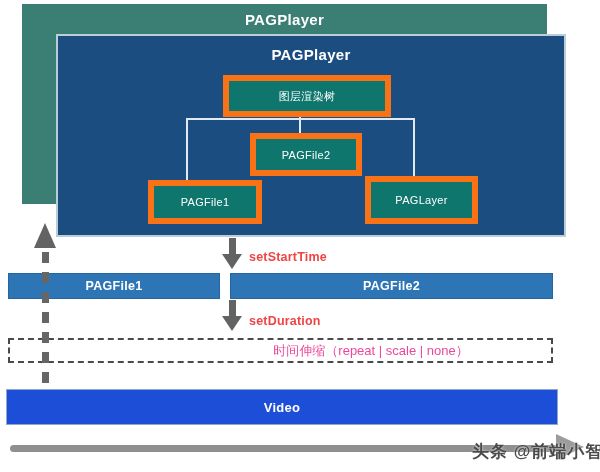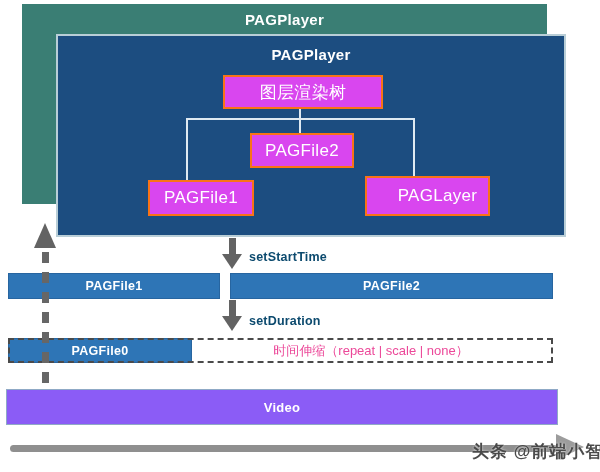--- a/index.html
+++ b/index.html
@@ -10,57 +10,57 @@
   
   .surface { position:absolute; left:22px; top:4px; width:525px; height:200px; background:#3A7E74; }
   .surface-title { position:absolute; left:0; right:0; top:7px; text-align:center;
     color:#fff; font-size:15px; font-weight:600; letter-spacing:.3px; }
   .player { position:absolute; left:56px; top:34px; width:506px; height:199px;
     background:#1C4D80; border:2px solid #B9CEd7; }
   .player-title { position:absolute; left:56px; top:46px; width:510px; text-align:center;
     color:#fff; font-size:15px; font-weight:600; letter-spacing:.3px; }
   
   .tline { position:absolute; background:#DFEAF2; }
-  .node { position:absolute; background:#d946ef; border:2px solid #f97316; color:#fff;
-    display:flex; align-items:center; justify-content:center; font-size:17px; letter-spacing:.3px; }
+  .node { position:absolute; background:#0f766e; border:6px solid #f97316; color:#fff;
+    display:flex; align-items:center; justify-content:center; font-size:11px; letter-spacing:.3px; }
   .node-root  { left:223px; top:75px;  width:156px; height:30px; }
   .node-file2 { left:250px; top:133px; width:100px; height:31px; }
   .node-file1 { left:148px; top:180px; width:102px; height:32px; }
-  .node-layer { left:365px; top:176px; width:101px; height:36px;padding-left:20px; }
+  .node-layer { left:365px; top:176px; width:101px; height:36px; }
   
   .up-arrow { position:absolute; left:34px; top:223px; width:0; height:0;
     border-left:11px solid transparent; border-right:11px solid transparent;
     border-bottom:25px solid #636363; z-index:5; }
   .dash-line { position:absolute; left:42px; top:252px; width:7px; height:133px; z-index:5;
     background:repeating-linear-gradient(to bottom,#666 0,#666 11px,transparent 11px,transparent 20px); }
   
   .arrow-shaft { position:absolute; width:7px; background:#636363; }
   .arrow-head  { position:absolute; width:0; height:0;
     border-left:10px solid transparent; border-right:10px solid transparent;
     border-top:15px solid #636363; }
   .shaft1 { left:229px; top:238px; height:17px; }
   .head1  { left:222px; top:254px; }
   .shaft2 { left:229px; top:300px; height:17px; }
   .head2  { left:222px; top:316px; }
-  .action-label { position:absolute; font-size:12.5px; font-weight:bold; color:#0c4a6e; letter-spacing:.2px; }
+  .action-label { position:absolute; font-size:12.5px; font-weight:bold; color:#ef4444; letter-spacing:.2px; }
   .label1 { left:249px; top:250px; }
   .label2 { left:249px; top:314px;text-align:right; }
   
   .bar { position:absolute; background:#2E75B6; border:1px solid #2765A0; color:#fff;
     font-weight:bold; font-size:12.5px; display:flex; align-items:center; justify-content:center;
     box-sizing:border-box; letter-spacing:.3px; }
   .bar-file1 { left:8px;   top:273px; width:212px; height:26px; }
   .bar-file2 { left:230px; top:273px; width:323px; height:26px; }
   .bar-file0 { left:8px;   top:338px; width:184px; height:25px; z-index:3; }
   .stretch-box { position:absolute; left:8px; top:338px; width:545px; height:25px;
     border:2px dashed #4A4A4A; box-sizing:border-box; z-index:4; }
   .stretch-label { position:absolute; left:192px; top:338px; width:358px; height:25px; z-index:4;
     display:flex; align-items:center; justify-content:center; color:#ec4899; font-size:13px; }
   .bar-video { position:absolute; left:6px; top:389px; width:552px; height:36px;
-    background:#8b5cf6; border:1px solid #8FA9C6; box-sizing:border-box; color:#fff;
+    background:#1d4ed8; border:1px solid #8FA9C6; box-sizing:border-box; color:#fff;
     font-weight:bold; font-size:13px; display:flex; align-items:center; justify-content:center; letter-spacing:.3px; }
   
   .axis-line { position:absolute; left:10px; top:445px; width:548px; height:7px;
     background:#8F8F8F; border-radius:4px; }
   .axis-head { position:absolute; left:556px; top:434px; width:0; height:0;
     border-top:13px solid transparent; border-bottom:13px solid transparent;
     border-left:28px solid #9C9C9C; }
   .watermark { position:absolute; left:472px; top:440px; white-space:nowrap; z-index:6;
     font-size:17px; font-weight:bold; color:#4A4A4A; letter-spacing:1px;
     text-shadow:0 0 2px rgba(255,255,255,.85); }
@@ -95,21 +95,20 @@
   <div class="arrow-head head1"></div>
   <div class="action-label label1">setStartTime</div>
 
   <div class="bar bar-file1">PAGFile1</div>
   <div class="bar bar-file2">PAGFile2</div>
 
   <div class="arrow-shaft shaft2"></div>
   <div class="arrow-head head2"></div>
   <div class="action-label label2">setDuration</div>
 
-  <div class="bar bar-file0">PAGFile0</div>
   <div class="stretch-box"></div>
   <div class="stretch-label">时间伸缩（repeat | scale | none）</div>
 
   <div class="bar-video">Video</div>
 
   <div class="axis-line"></div>
   <div class="axis-head"></div>
 
   <div class="watermark">头条 @前端小智</div>
 

